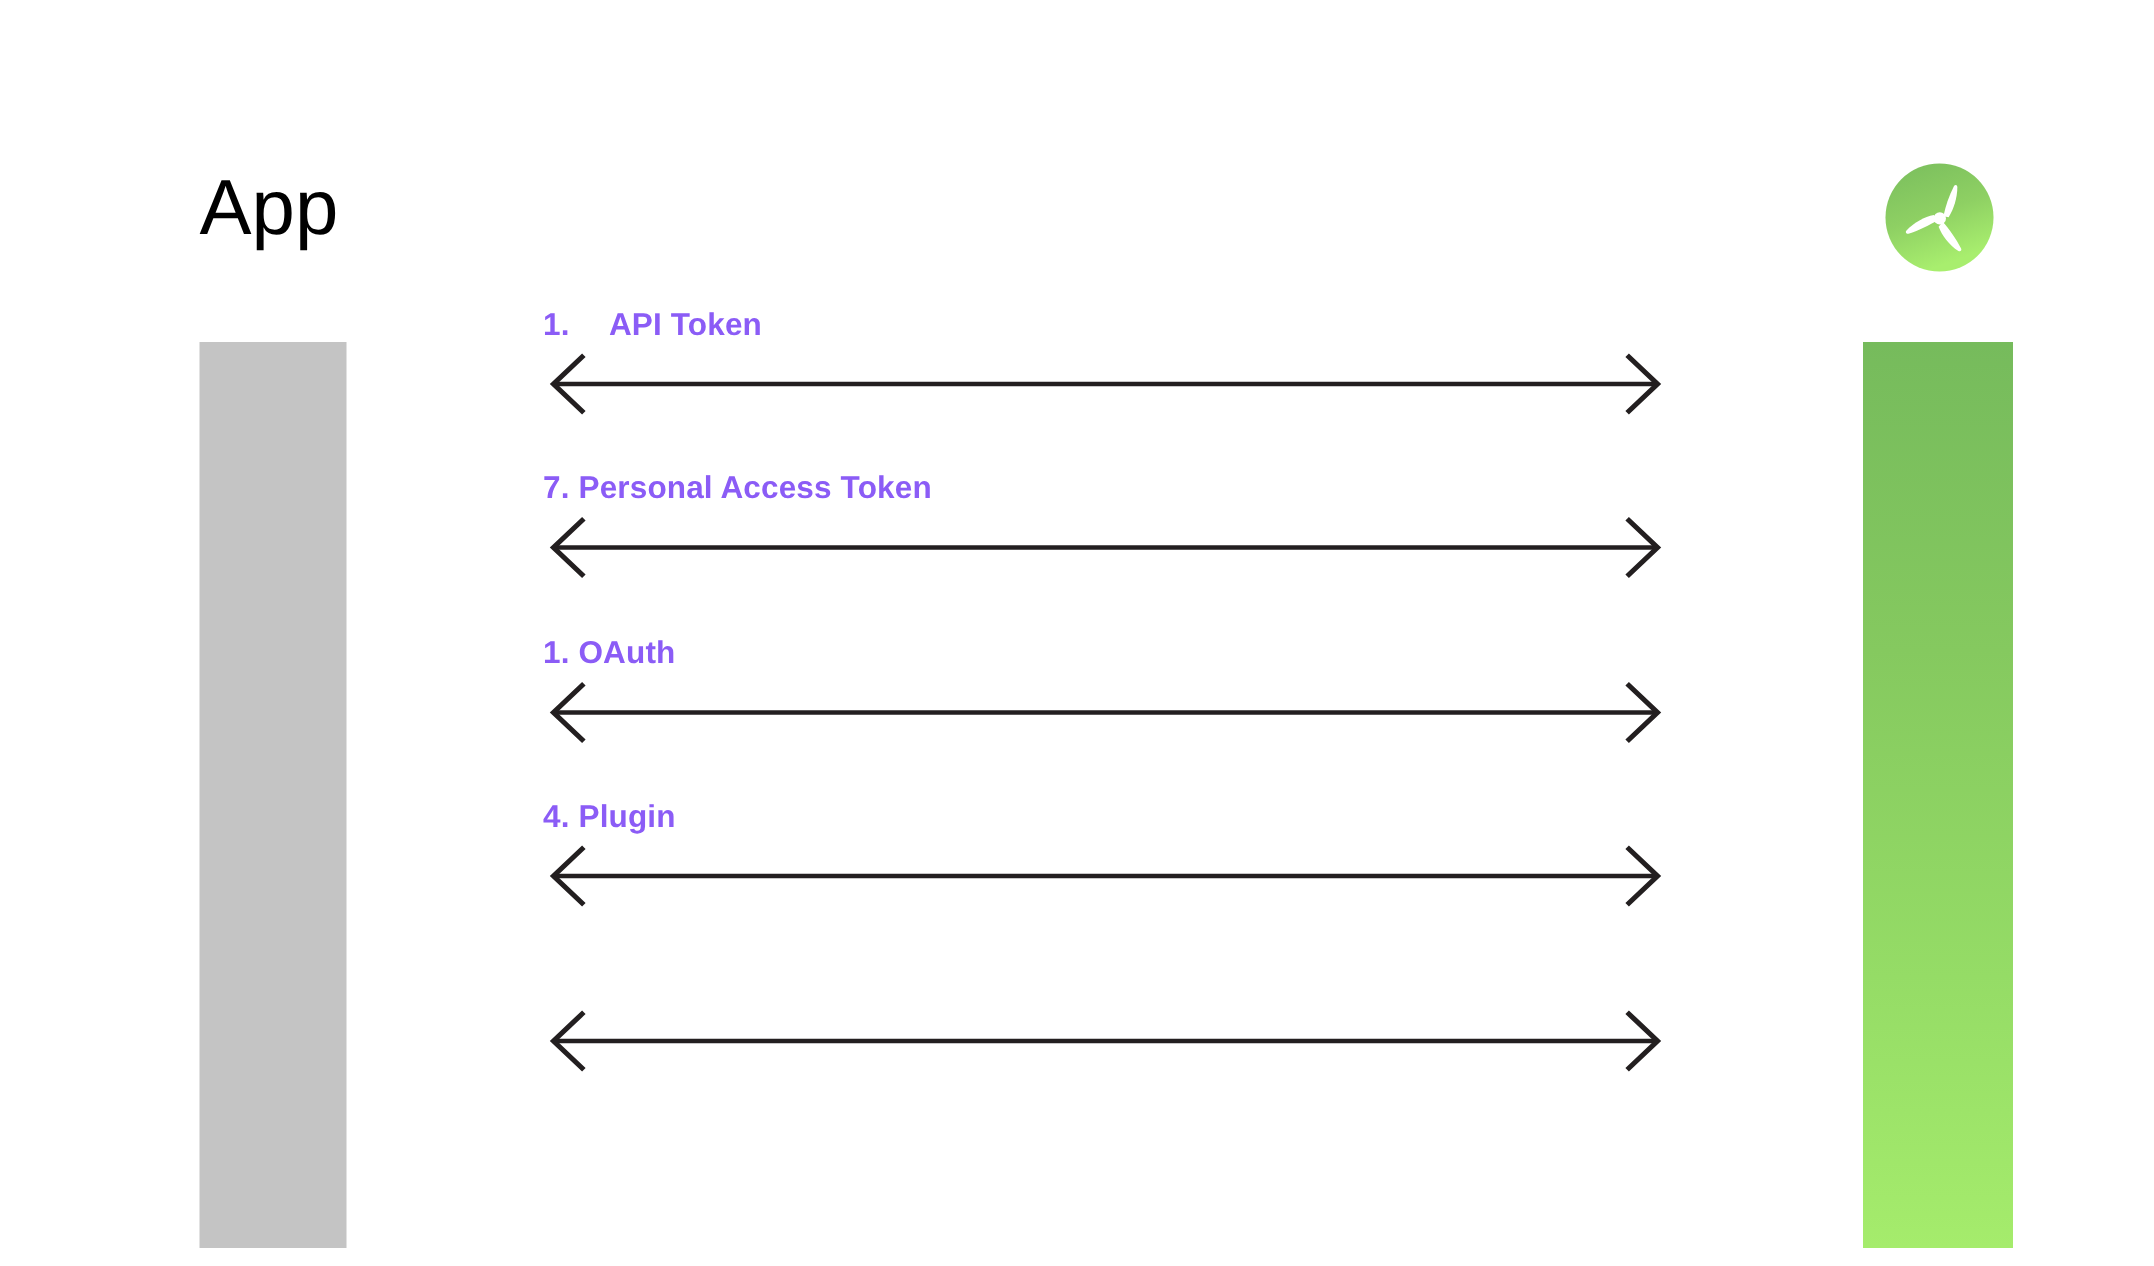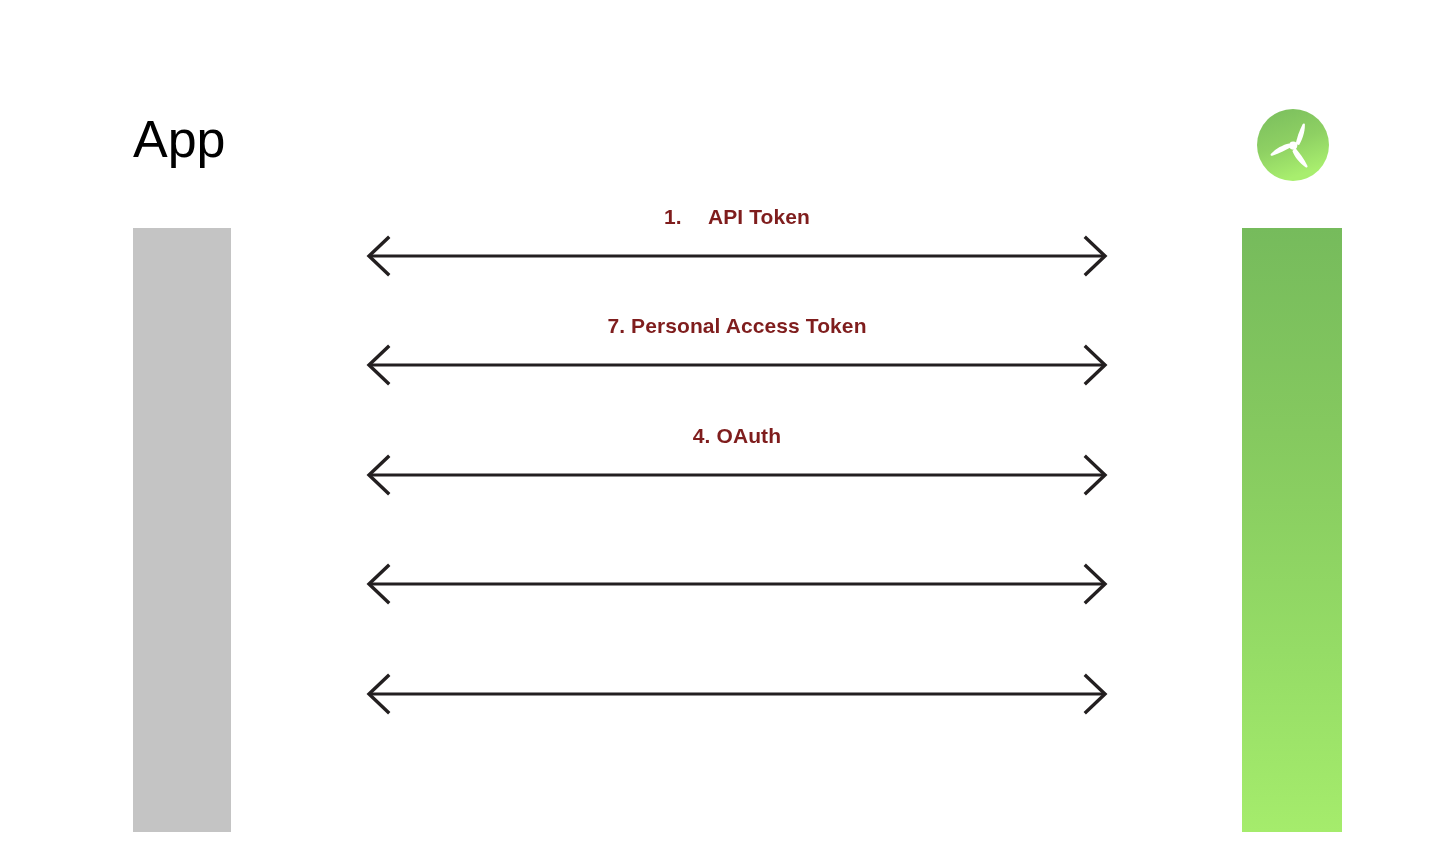--- a/index.html
+++ b/index.html
@@ -74,24 +74,24 @@
     left: 342px;
     width: 750px;
     height: 72px;
   }
 
   .message-label {
     position: absolute;
     left: 0;
     top: 0;
     width: 750px;
-    text-align: center;
+    text-align: left;
     font-size: 21px;
     font-weight: 700;
-    color: #7f1d1d;
+    color: #8b5cf6;
     letter-spacing: 0.1px;
     white-space: pre;
     line-height: 1;
   }
 
   .message-arrow {
     position: absolute;
     left: 0;
     top: 28px;
     width: 750px;
@@ -144,29 +144,30 @@
     <div class="message-row" style="top:315px">
       <div class="message-label">7. Personal Access Token</div>
       <svg class="message-arrow" viewBox="0 0 750 44">
         <line x1="8" y1="22" x2="742" y2="22" stroke="#231f20" stroke-width="3"></line>
         <polyline points="26,4 7,22 26,40" fill="none" stroke="#231f20" stroke-width="3.4" stroke-linecap="square" stroke-linejoin="miter"></polyline>
         <polyline points="724,4 743,22 724,40" fill="none" stroke="#231f20" stroke-width="3.4" stroke-linecap="square" stroke-linejoin="miter"></polyline>
       </svg>
     </div>
 
     <div class="message-row" style="top:425px">
-      <div class="message-label">4. OAuth</div>
+      <div class="message-label">1. OAuth</div>
       <svg class="message-arrow" viewBox="0 0 750 44">
         <line x1="8" y1="22" x2="742" y2="22" stroke="#231f20" stroke-width="3"></line>
         <polyline points="26,4 7,22 26,40" fill="none" stroke="#231f20" stroke-width="3.4" stroke-linecap="square" stroke-linejoin="miter"></polyline>
         <polyline points="724,4 743,22 724,40" fill="none" stroke="#231f20" stroke-width="3.4" stroke-linecap="square" stroke-linejoin="miter"></polyline>
       </svg>
     </div>
 
     <div class="message-row" style="top:534px">
+      <div class="message-label">4. Plugin</div>
       <svg class="message-arrow" viewBox="0 0 750 44">
         <line x1="8" y1="22" x2="742" y2="22" stroke="#231f20" stroke-width="3"></line>
         <polyline points="26,4 7,22 26,40" fill="none" stroke="#231f20" stroke-width="3.4" stroke-linecap="square" stroke-linejoin="miter"></polyline>
         <polyline points="724,4 743,22 724,40" fill="none" stroke="#231f20" stroke-width="3.4" stroke-linecap="square" stroke-linejoin="miter"></polyline>
       </svg>
     </div>
 
     <div class="message-row" style="top:644px">
       <svg class="message-arrow" viewBox="0 0 750 44">
         <line x1="8" y1="22" x2="742" y2="22" stroke="#231f20" stroke-width="3"></line>

